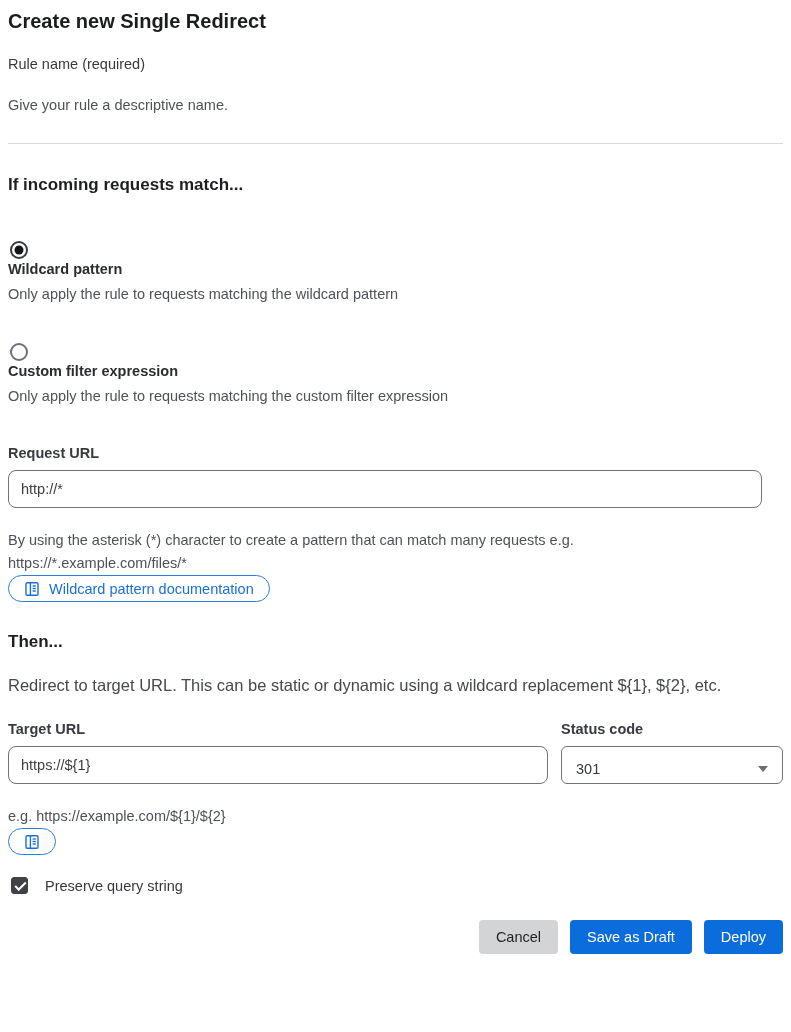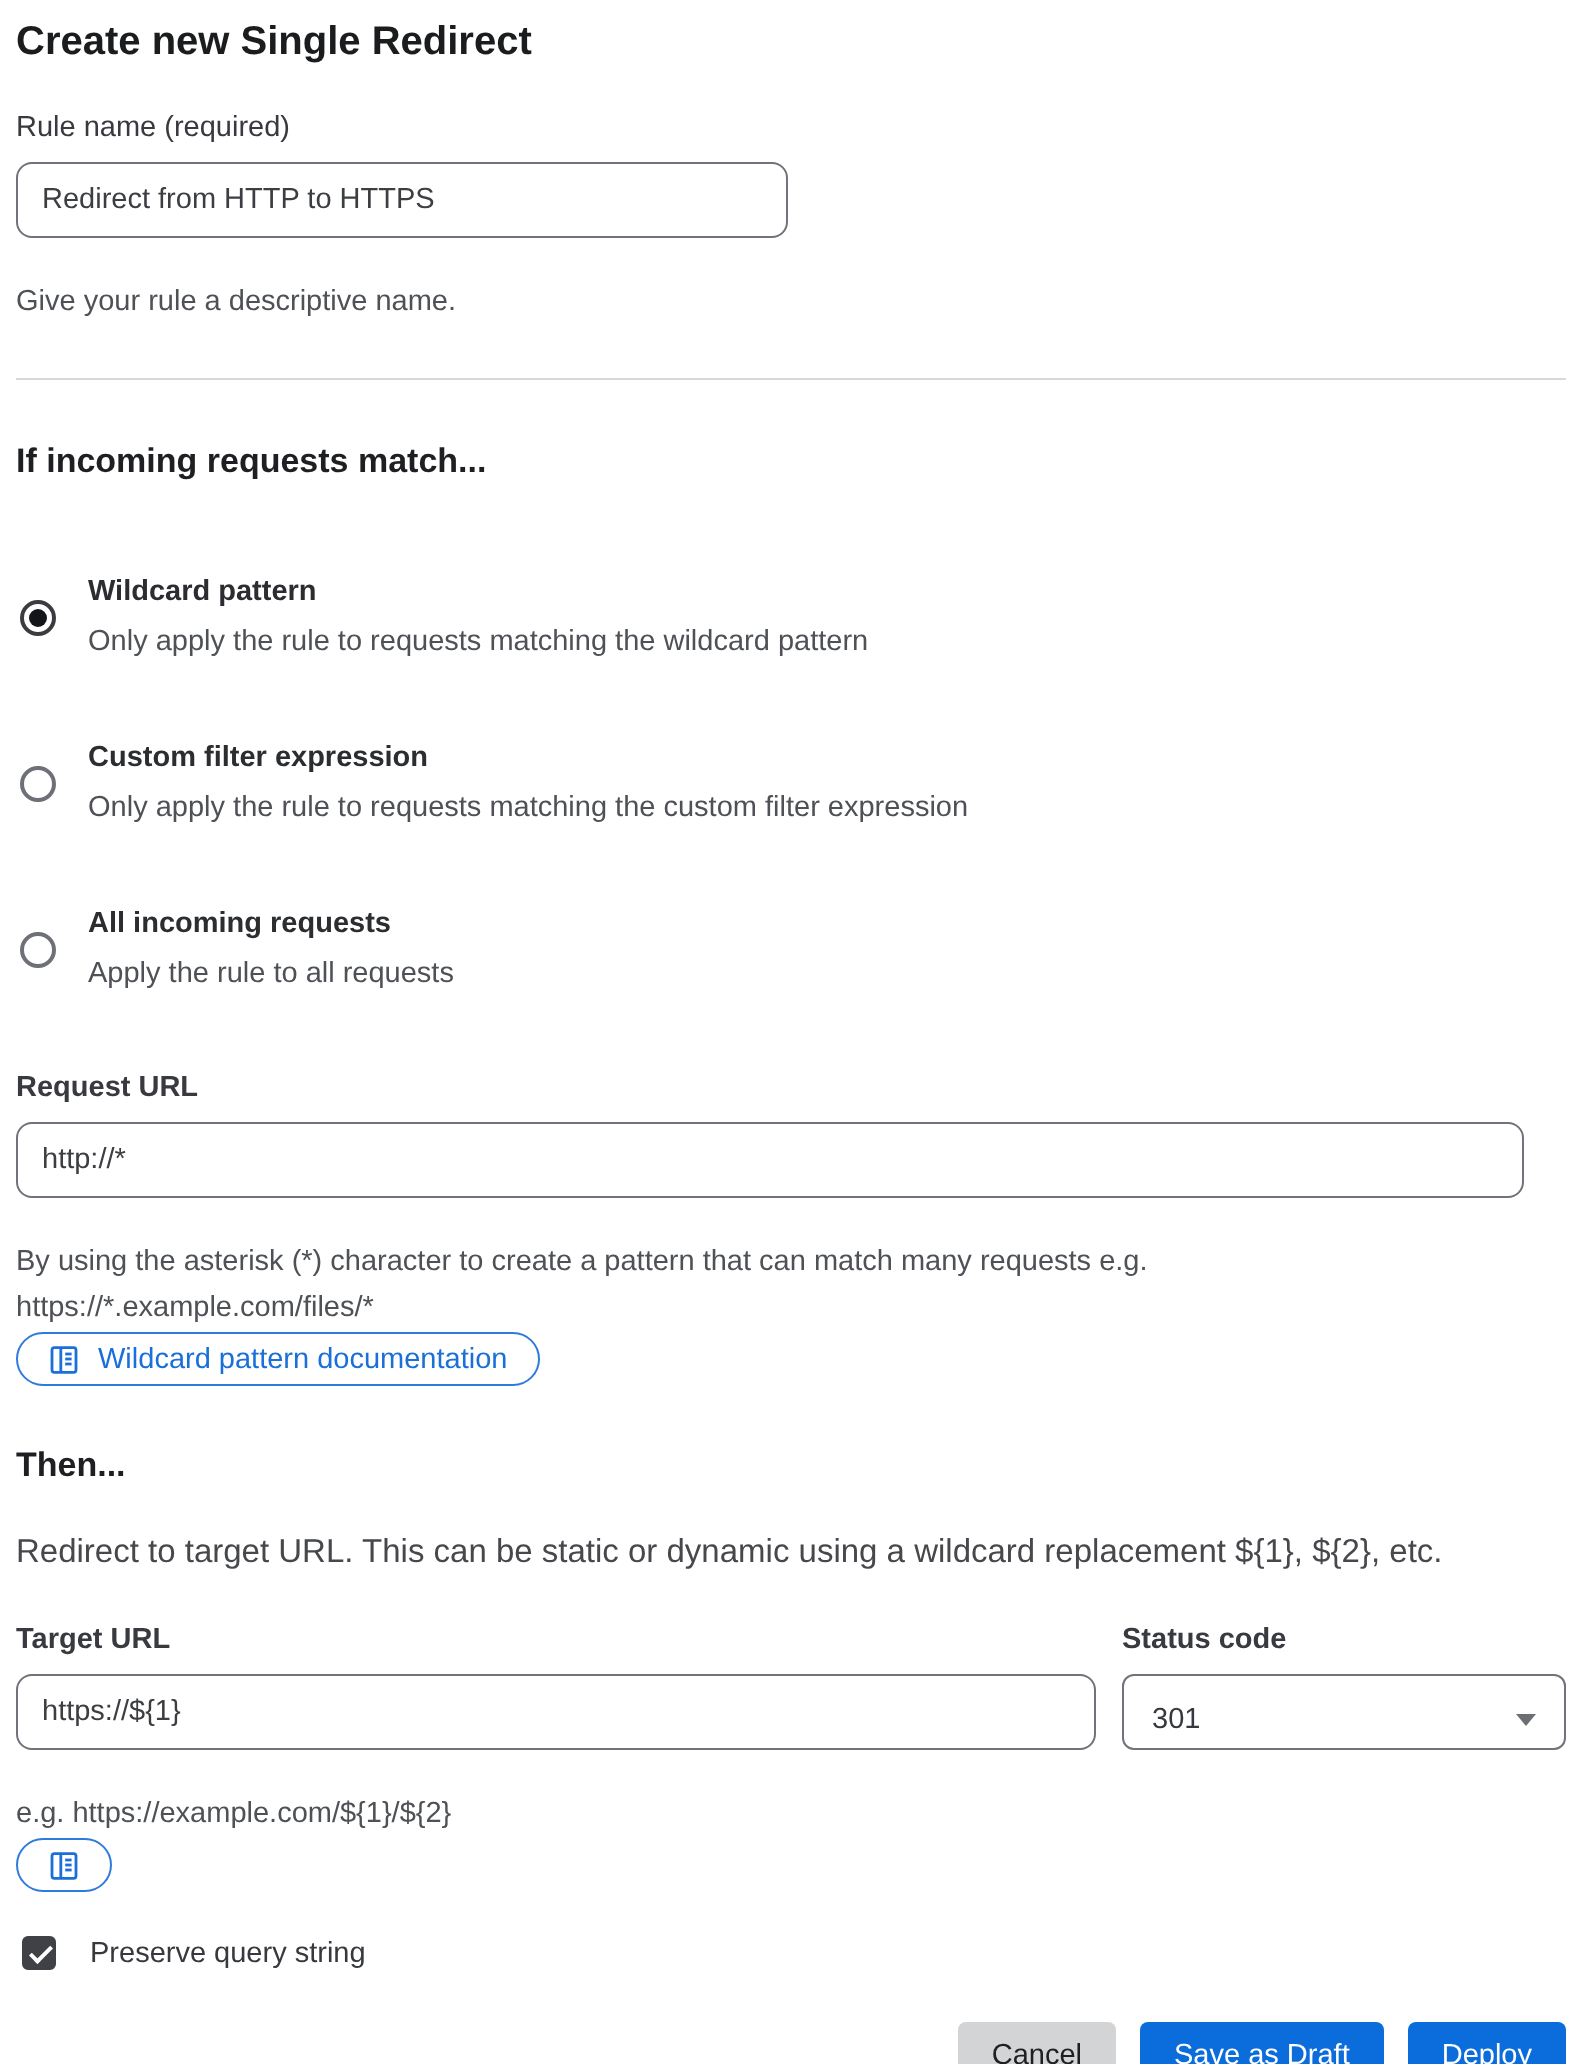--- a/index.html
+++ b/index.html
@@ -47,23 +47,24 @@
   }
   .section-heading {
     font-size: 17px;
     font-weight: 700;
     color: #1e1f22;
     line-height: 22px;
   }
   
   .radio-item {
     display: flex;
-    align-items: center;
+    align-items: flex-start;
     margin-bottom: 38px;
     cursor: pointer;
+    flex-direction: column;
   }
   .radio {
     flex: 0 0 auto;
     width: 18px;
     height: 18px;
     border: 2px solid #6d7076;
     border-radius: 50%;
     margin: 1px 16px 0 2px;
     position: relative;
     background: #fff;
@@ -191,48 +192,40 @@
   .w-full { width: 754px; }
   .w-target { width: 540px; }
 </style>
 </head>
 <body>
 
 <h1 class="page-title">Create new Single Redirect</h1>
 
 <div class="mt-title-gap">
   <label class="field-label">Rule name (required)</label>
-  <input class="text-input w-rule mt-label-input" type="text" value="Redirect from HTTP to HTTPS" style="">
   <div class="helper mt-input-helper">Give your rule a descriptive name.</div>
 </div>
 
 <hr class="divider">
 
 <h2 class="section-heading mt-section">If incoming requests match...</h2>
 
 <div class="mt-radios">
   <div class="radio-item">
     <span class="radio checked"></span>
     <div>
       <div class="radio-label">Wildcard pattern</div>
       <div class="radio-desc">Only apply the rule to requests matching the wildcard pattern</div>
     </div>
   </div>
   <div class="radio-item">
     <span class="radio"></span>
     <div>
       <div class="radio-label">Custom filter expression</div>
       <div class="radio-desc">Only apply the rule to requests matching the custom filter expression</div>
-    </div>
-  </div>
-  <div class="radio-item">
-    <span class="radio"></span>
-    <div>
-      <div class="radio-label">All incoming requests</div>
-      <div class="radio-desc">Apply the rule to all requests</div>
     </div>
   </div>
 </div>
 
 <div class="mt-request">
   <label class="field-label semibold">Request URL</label>
   <input class="text-input w-full mt-label-input" type="text" value="http://*" style="">
   <div class="helper mt-input-helper">By using the asterisk (*) character to create a pattern that can match many requests e.g.</div>
   <div class="helper">https://*.example.com/files/*</div>
 </div>

